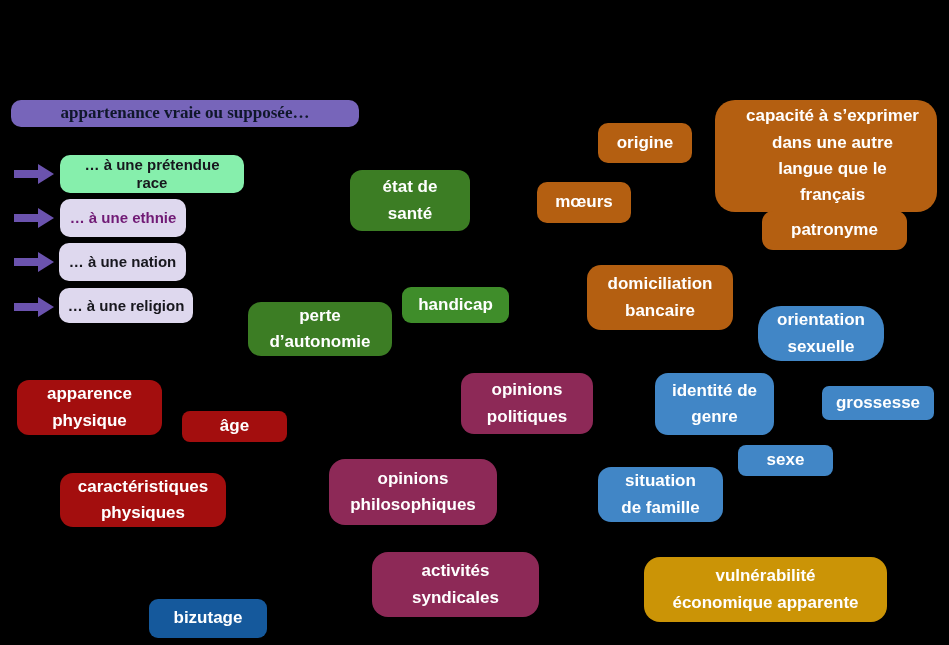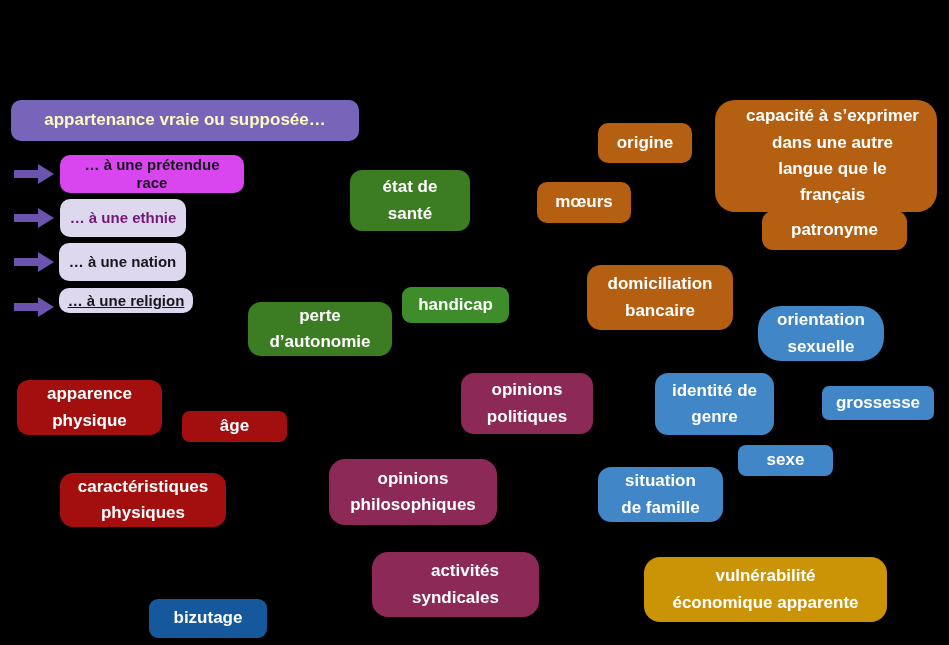--- a/index.html
+++ b/index.html
@@ -42,30 +42,30 @@
   }
   .arrow {
     position: absolute;
     clip-path: polygon(0 30%, 60% 30%, 60% 0, 100% 50%, 60% 100%, 60% 70%, 0 70%);
   }
 </style>
 </head>
 <body>
 
 <div id="canvas">
-  <div id="header-box" class="box header-box" style="left: 11px; top: 100px; width: 348px; height: 41px; background: rgb(119, 101, 186); color: #fef9c3;">appartenance vraie ou supposée…</div>
+  <div id="header-box" class="box header-box" style="left: 11px; top: 100px; width: 348px; height: 27px; background: rgb(119, 101, 186); color: #0f172a; font-family: Liberation Serif, serif;">appartenance vraie ou supposée…</div>
 
 <div class="arrow" style="left: 14px; top: 164px; width: 40px; height: 20px; background: rgb(107, 83, 174);"></div>
-    <div class="box sub-box" style="left: 60px; top: 155px; width: 184px; height: 38px; background: #d946ef; color: rgb(23, 23, 29);">… à une prétendue race</div>
+    <div class="box sub-box" style="left: 60px; top: 155px; width: 184px; height: 38px; background: #86efac; color: rgb(23, 23, 29);">… à une prétendue race</div>
     <div class="arrow" style="left: 14px; top: 208px; width: 40px; height: 20px; background: rgb(107, 83, 174);"></div>
     <div class="box sub-box" style="left: 60px; top: 199px; width: 126px; height: 38px; background: rgb(222, 216, 238); color: #701a75;">… à une ethnie</div>
     <div class="arrow" style="left: 14px; top: 252px; width: 40px; height: 20px; background: rgb(107, 83, 174);"></div>
     <div class="box sub-box" style="left: 59px; top: 243px; width: 127px; height: 38px; background: rgb(222, 216, 238); color: rgb(23, 23, 29);">… à une nation</div>
     <div class="arrow" style="left: 14px; top: 297px; width: 40px; height: 20px; background: rgb(107, 83, 174);"></div>
-    <div class="box sub-box" style="left: 59px; top: 288px; width: 134px; height: 25px; background: rgb(222, 216, 238); color: rgb(23, 23, 29); text-decoration: underline;">… à une religion</div>
+    <div class="box sub-box" style="left: 59px; top: 288px; width: 134px; height: 35px; background: rgb(222, 216, 238); color: rgb(23, 23, 29);">… à une religion</div>
     <div class="box node-box" style="left: 350px; top: 170px; width: 120px; height: 61px; background: rgb(60, 125, 36); border-radius: 12px;">état de
 santé</div>
     <div class="box node-box" style="left: 402px; top: 251px; width: 107px; height: 36px; background: rgb(63, 141, 42); border-radius: 9px; margin-top: 36px;">handicap</div>
     <div class="box node-box" style="left: 248px; top: 302px; width: 144px; height: 54px; background: rgb(60, 125, 36); border-radius: 13px;">perte
 d’autonomie</div>
     <div class="box node-box" style="left: 598px; top: 123px; width: 94px; height: 40px; background: rgb(180, 95, 17); border-radius: 10px;">origine</div>
     <div class="box node-box" style="left: 537px; top: 182px; width: 94px; height: 41px; background: rgb(180, 95, 17); border-radius: 10px;">mœurs</div>
     <div class="box node-box" style="left: 715px; top: 100px; width: 222px; height: 112px; background: rgb(180, 95, 17); border-radius: 20px; padding-left: 21px;">capacité à s’exprimer
 dans une autre
 langue que le
@@ -83,18 +83,18 @@
 de famille</div>
     <div class="box node-box" style="left: 17px; top: 380px; width: 145px; height: 55px; background: rgb(163, 14, 14); border-radius: 12px;">apparence
 physique</div>
     <div class="box node-box" style="left: 182px; top: 411px; width: 105px; height: 31px; background: rgb(163, 14, 14); border-radius: 8px;">âge</div>
     <div class="box node-box" style="left: 60px; top: 473px; width: 166px; height: 54px; background: rgb(163, 14, 14); border-radius: 13px;">caractéristiques
 physiques</div>
     <div class="box node-box" style="left: 461px; top: 373px; width: 132px; height: 61px; background: rgb(141, 41, 87); border-radius: 13px;">opinions
 politiques</div>
     <div class="box node-box" style="left: 329px; top: 459px; width: 168px; height: 66px; background: rgb(141, 41, 87); border-radius: 16px;">opinions
 philosophiques</div>
-    <div class="box node-box" style="left: 372px; top: 552px; width: 167px; height: 65px; background: rgb(141, 41, 87); border-radius: 16px; text-align: right;">activités
+    <div class="box node-box" style="left: 372px; top: 552px; width: 167px; height: 65px; background: rgb(141, 41, 87); border-radius: 16px;">activités
 syndicales</div>
     <div class="box node-box" style="left: 149px; top: 578px; width: 118px; height: 39px; background: rgb(21, 89, 156); border-radius: 9px; margin-top: 21px;">bizutage</div>
     <div class="box node-box" style="left: 644px; top: 557px; width: 243px; height: 65px; background: rgb(203, 148, 6); border-radius: 16px;">vulnérabilité
 économique apparente</div>
   </div>
 
 </body></html>

